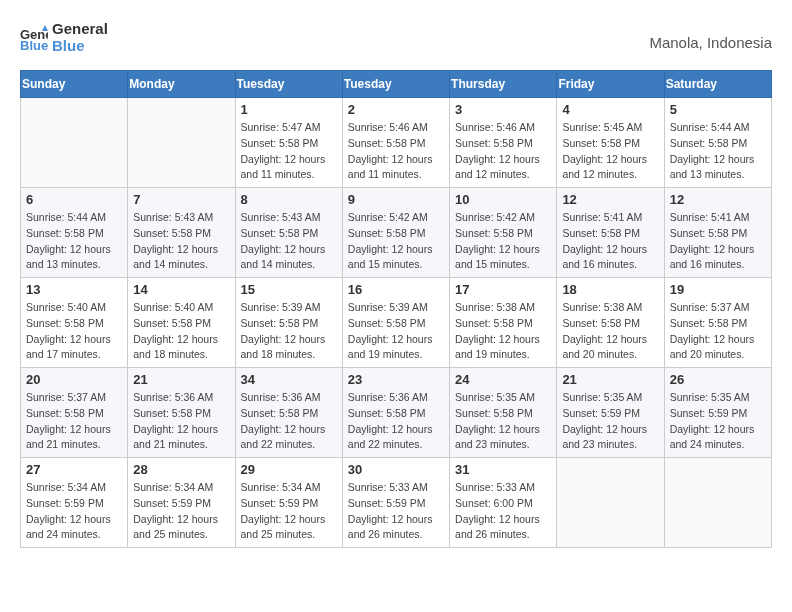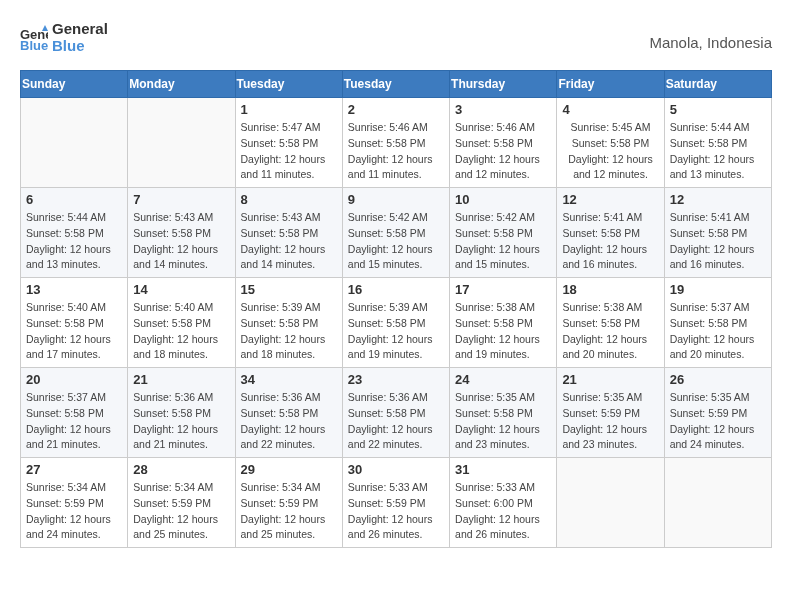--- a/index.html
+++ b/index.html
@@ -131,21 +131,21 @@
         </td>
         <td>
           <div class="day-num">3</div>
           <div class="day-info" style="white-space: pre-line;">Sunrise: 5:46 AM
 Sunset: 5:58 PM
 Daylight: 12 hours
 and 12 minutes.</div>
         </td>
         <td>
           <div class="day-num">4</div>
-          <div class="day-info" style="white-space: pre-line; text-align: center;">Sunrise: 5:45 AM
+          <div class="day-info" style="white-space: pre-line;">Sunrise: 5:45 AM
 Sunset: 5:58 PM
 Daylight: 12 hours
 and 12 minutes.</div>
         </td>
         <td>
           <div class="day-num">5</div>
           <div class="day-info" style="white-space: pre-line;">Sunrise: 5:44 AM
 Sunset: 5:58 PM
 Daylight: 12 hours
 and 13 minutes.</div>

